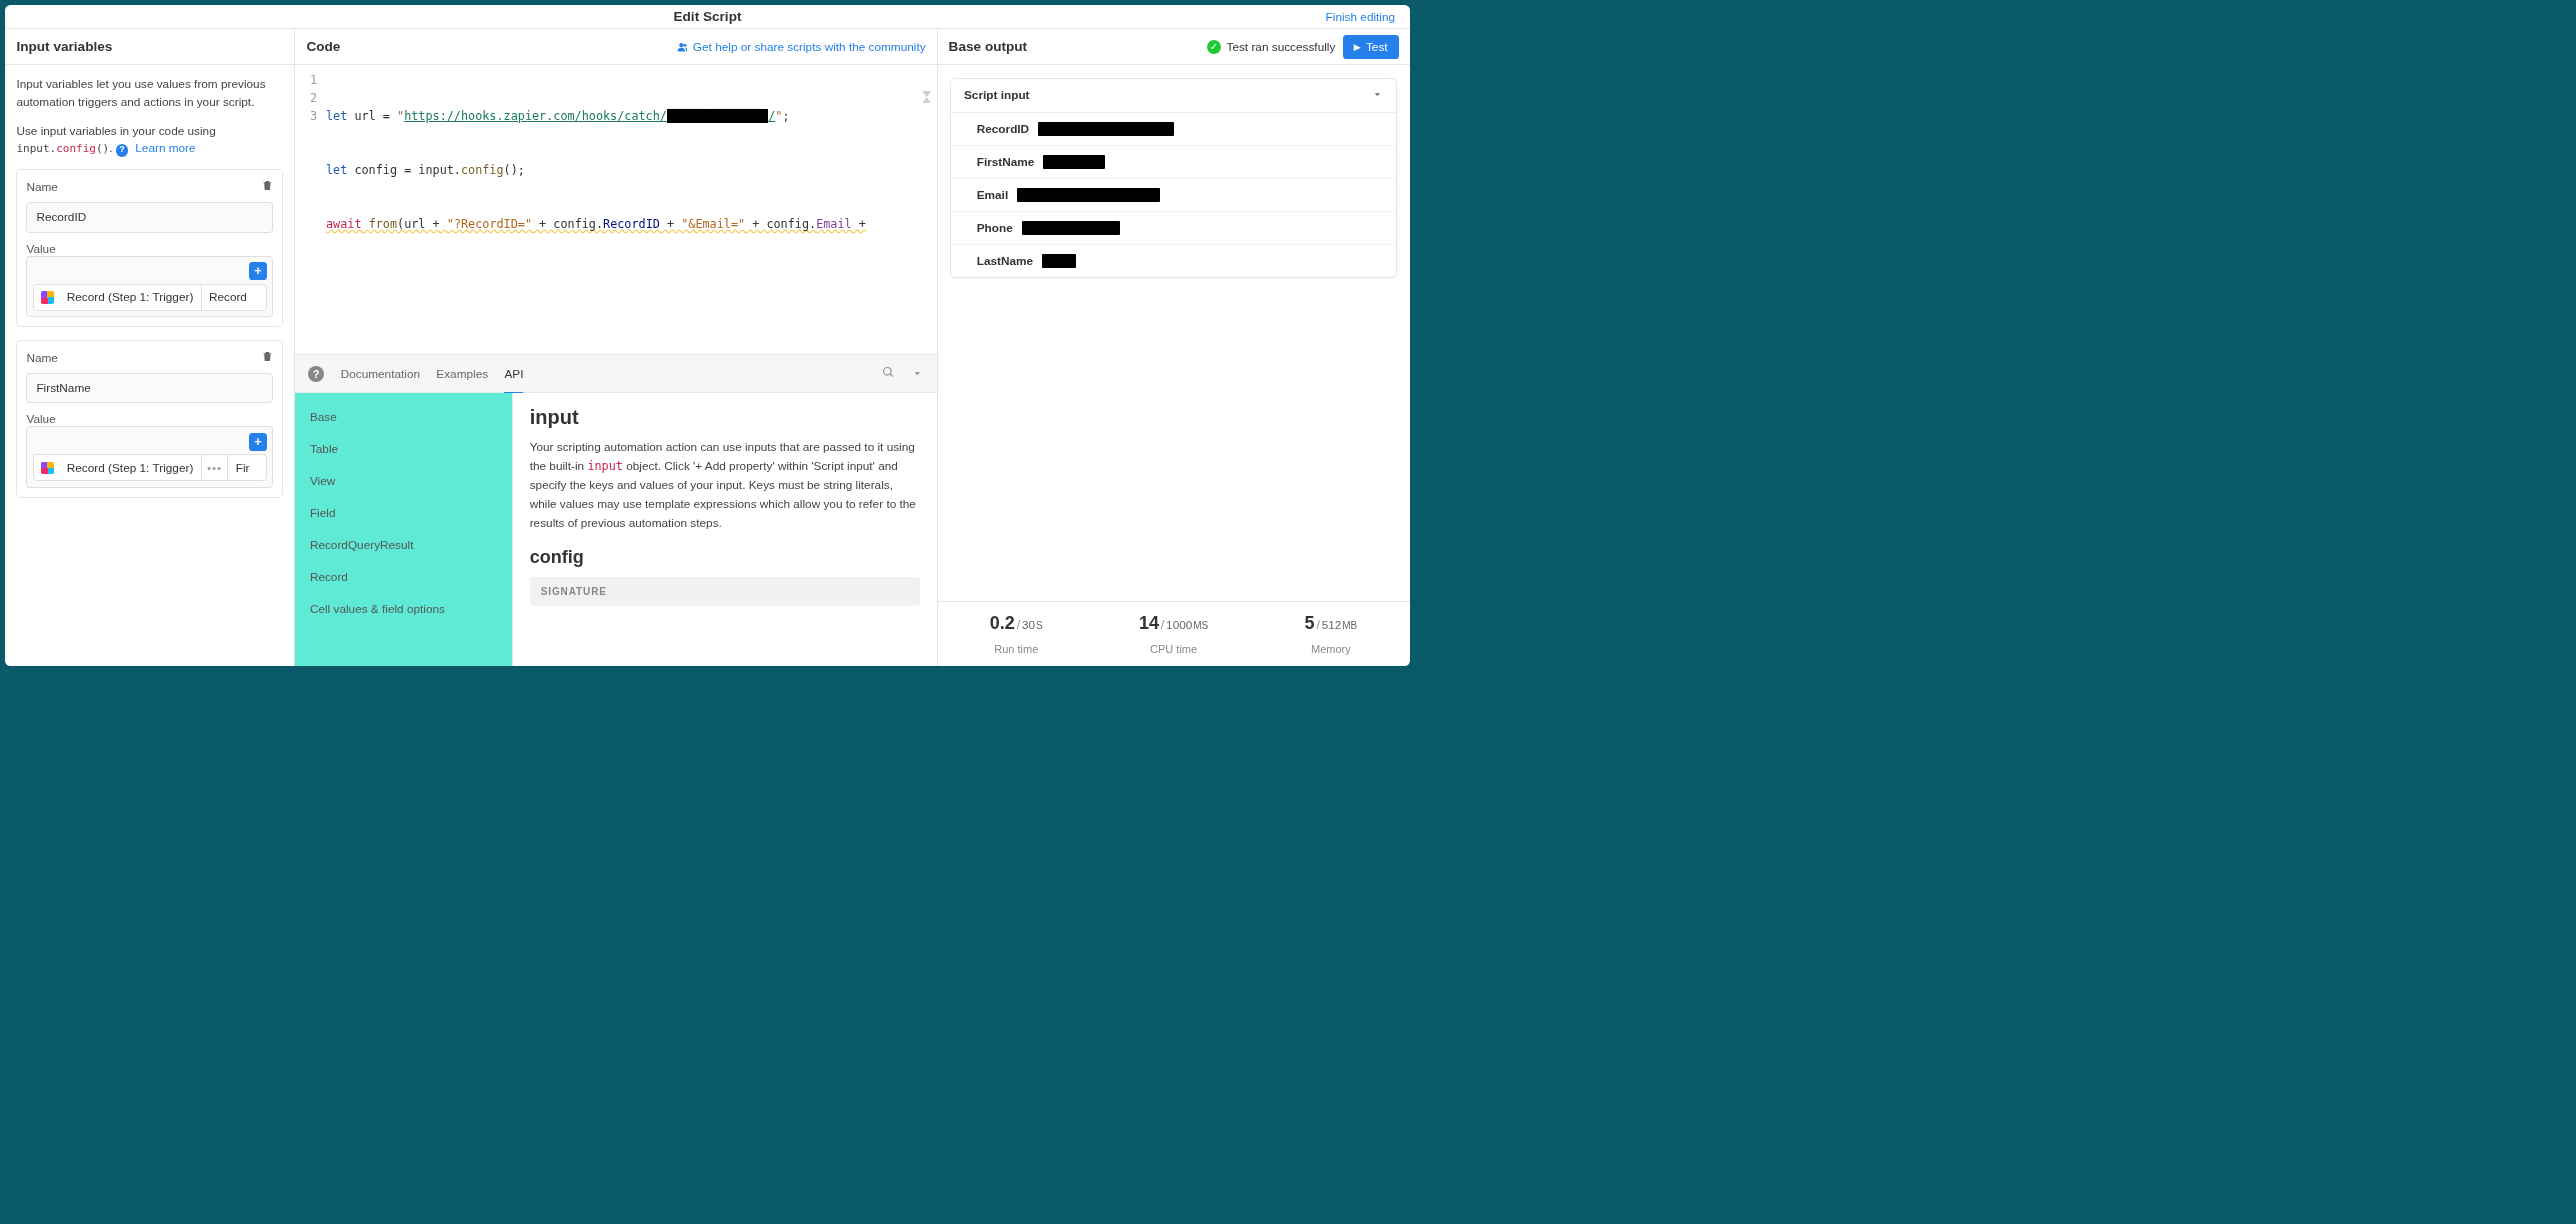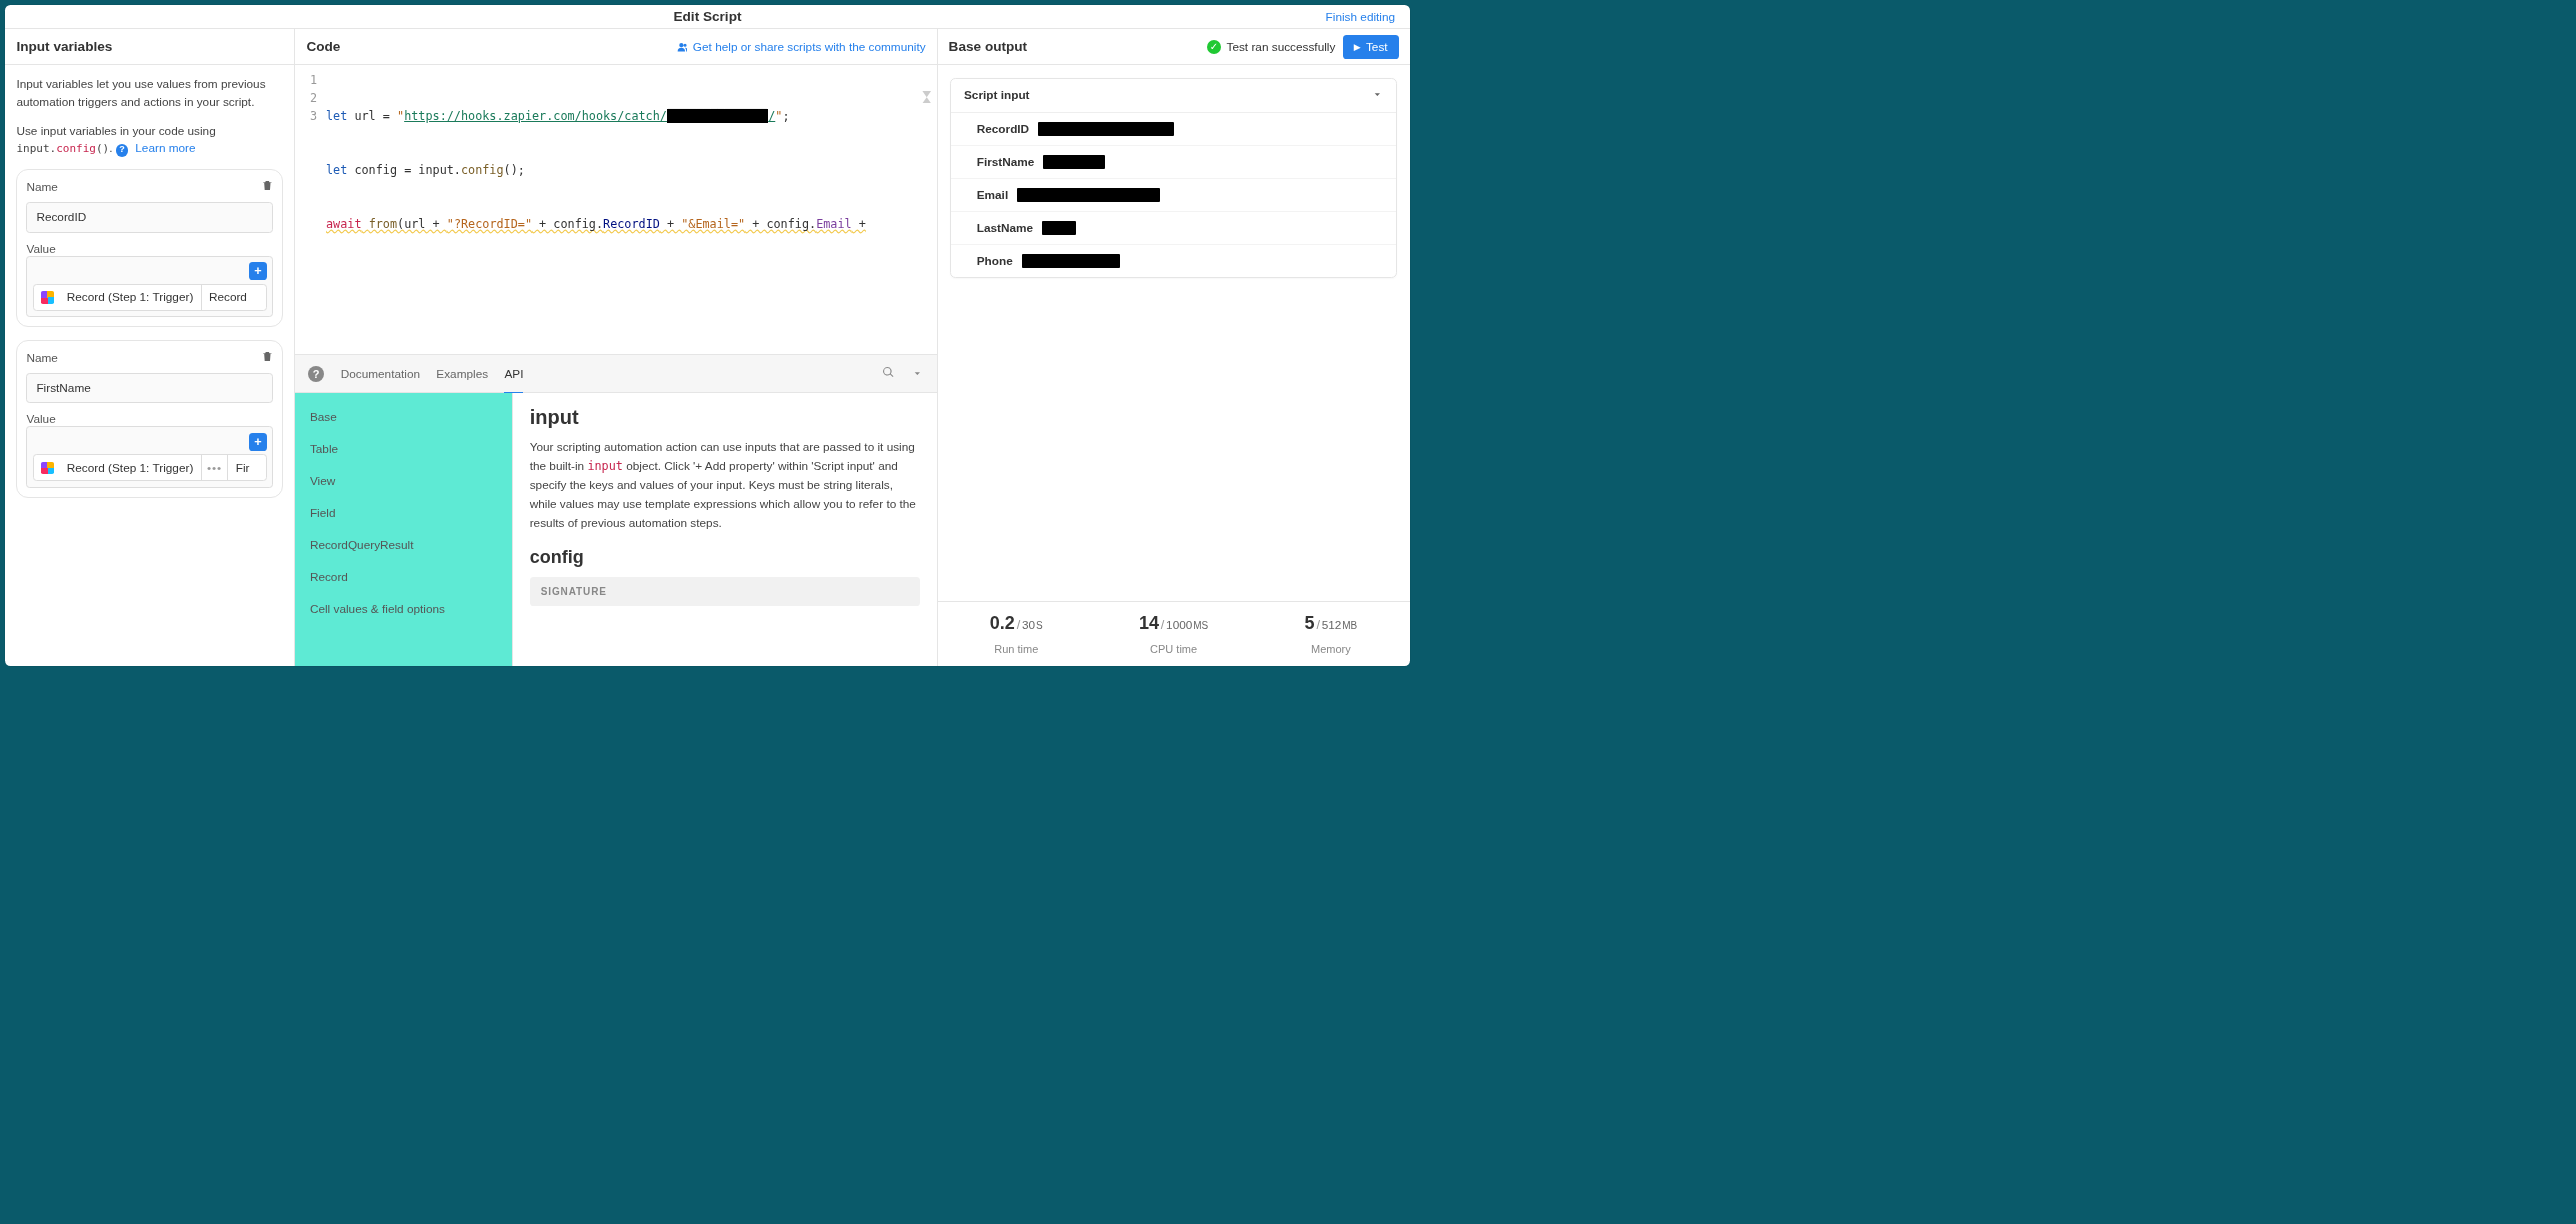--- a/index.html
+++ b/index.html
@@ -136,21 +136,21 @@
     background: #2680eb;
     color: #fff;
     font-size: 9px;
     align-items: center;
     justify-content: center;
     margin-right: 3.6px;
     font-weight: 700;
   }
   .var-card {
     border: 0.9px solid #e5e5e5;
-    border-radius: 12px;
+    border-radius: 5px;
     padding: 9px;
     margin-bottom: 12.7px;
   }
   .row-between {
     display: flex;
     justify-content: space-between;
     align-items: center;
     margin-bottom: 7.3px;
   }
   .label {
@@ -569,26 +569,26 @@
           </div>
           <div class="si-row">
             <span class="si-key">FirstName</span>
             <span class="si-val" style="width:62px"></span>
           </div>
           <div class="si-row">
             <span class="si-key">Email</span>
             <span class="si-val" style="width:143px"></span>
           </div>
           <div class="si-row">
+            <span class="si-key">Phone</span>
+            <span class="si-val" style="width:98px"></span>
+          </div>
+          <div class="si-row">
             <span class="si-key">LastName</span>
             <span class="si-val" style="width:34px"></span>
-          </div>
-          <div class="si-row">
-            <span class="si-key">Phone</span>
-            <span class="si-val" style="width:98px"></span>
           </div>
         </div>
       </div>
       <div class="metrics">
         <div class="metric">
           <div class="big">
             <span class="v">0.2</span>
               <span class="slash">/</span>
               <span>30</span>
               <span class="unit">S</span>

